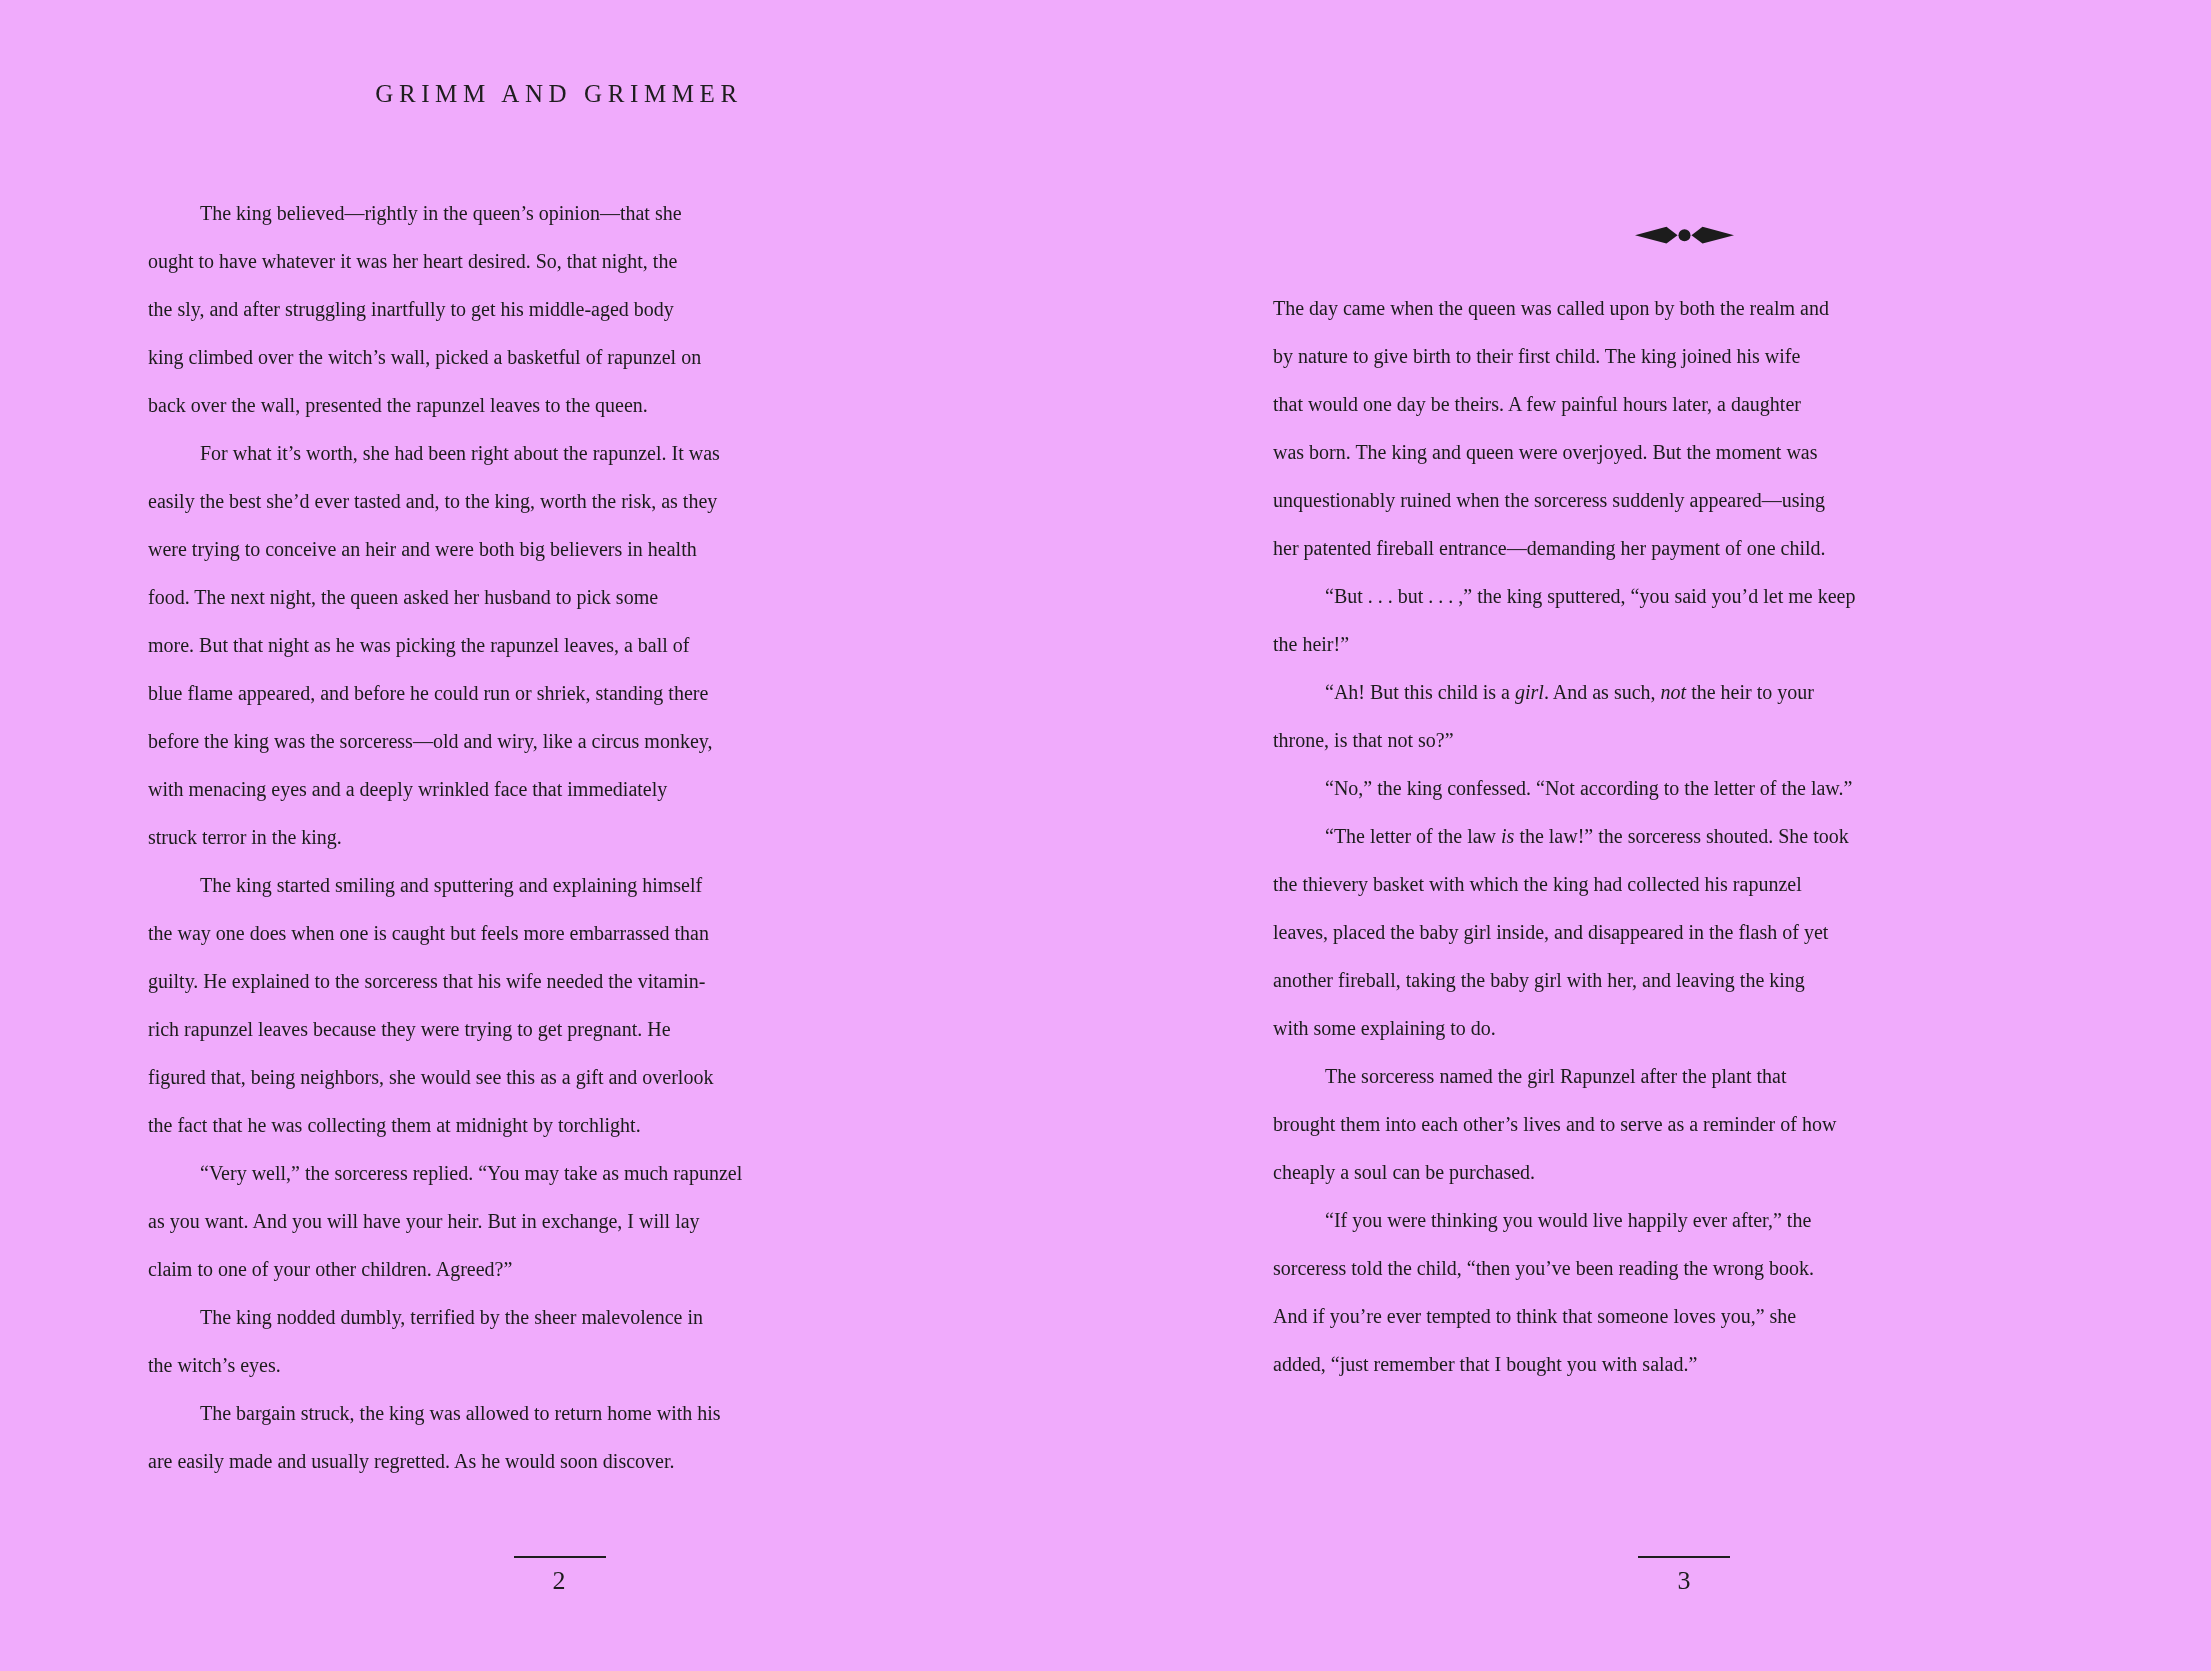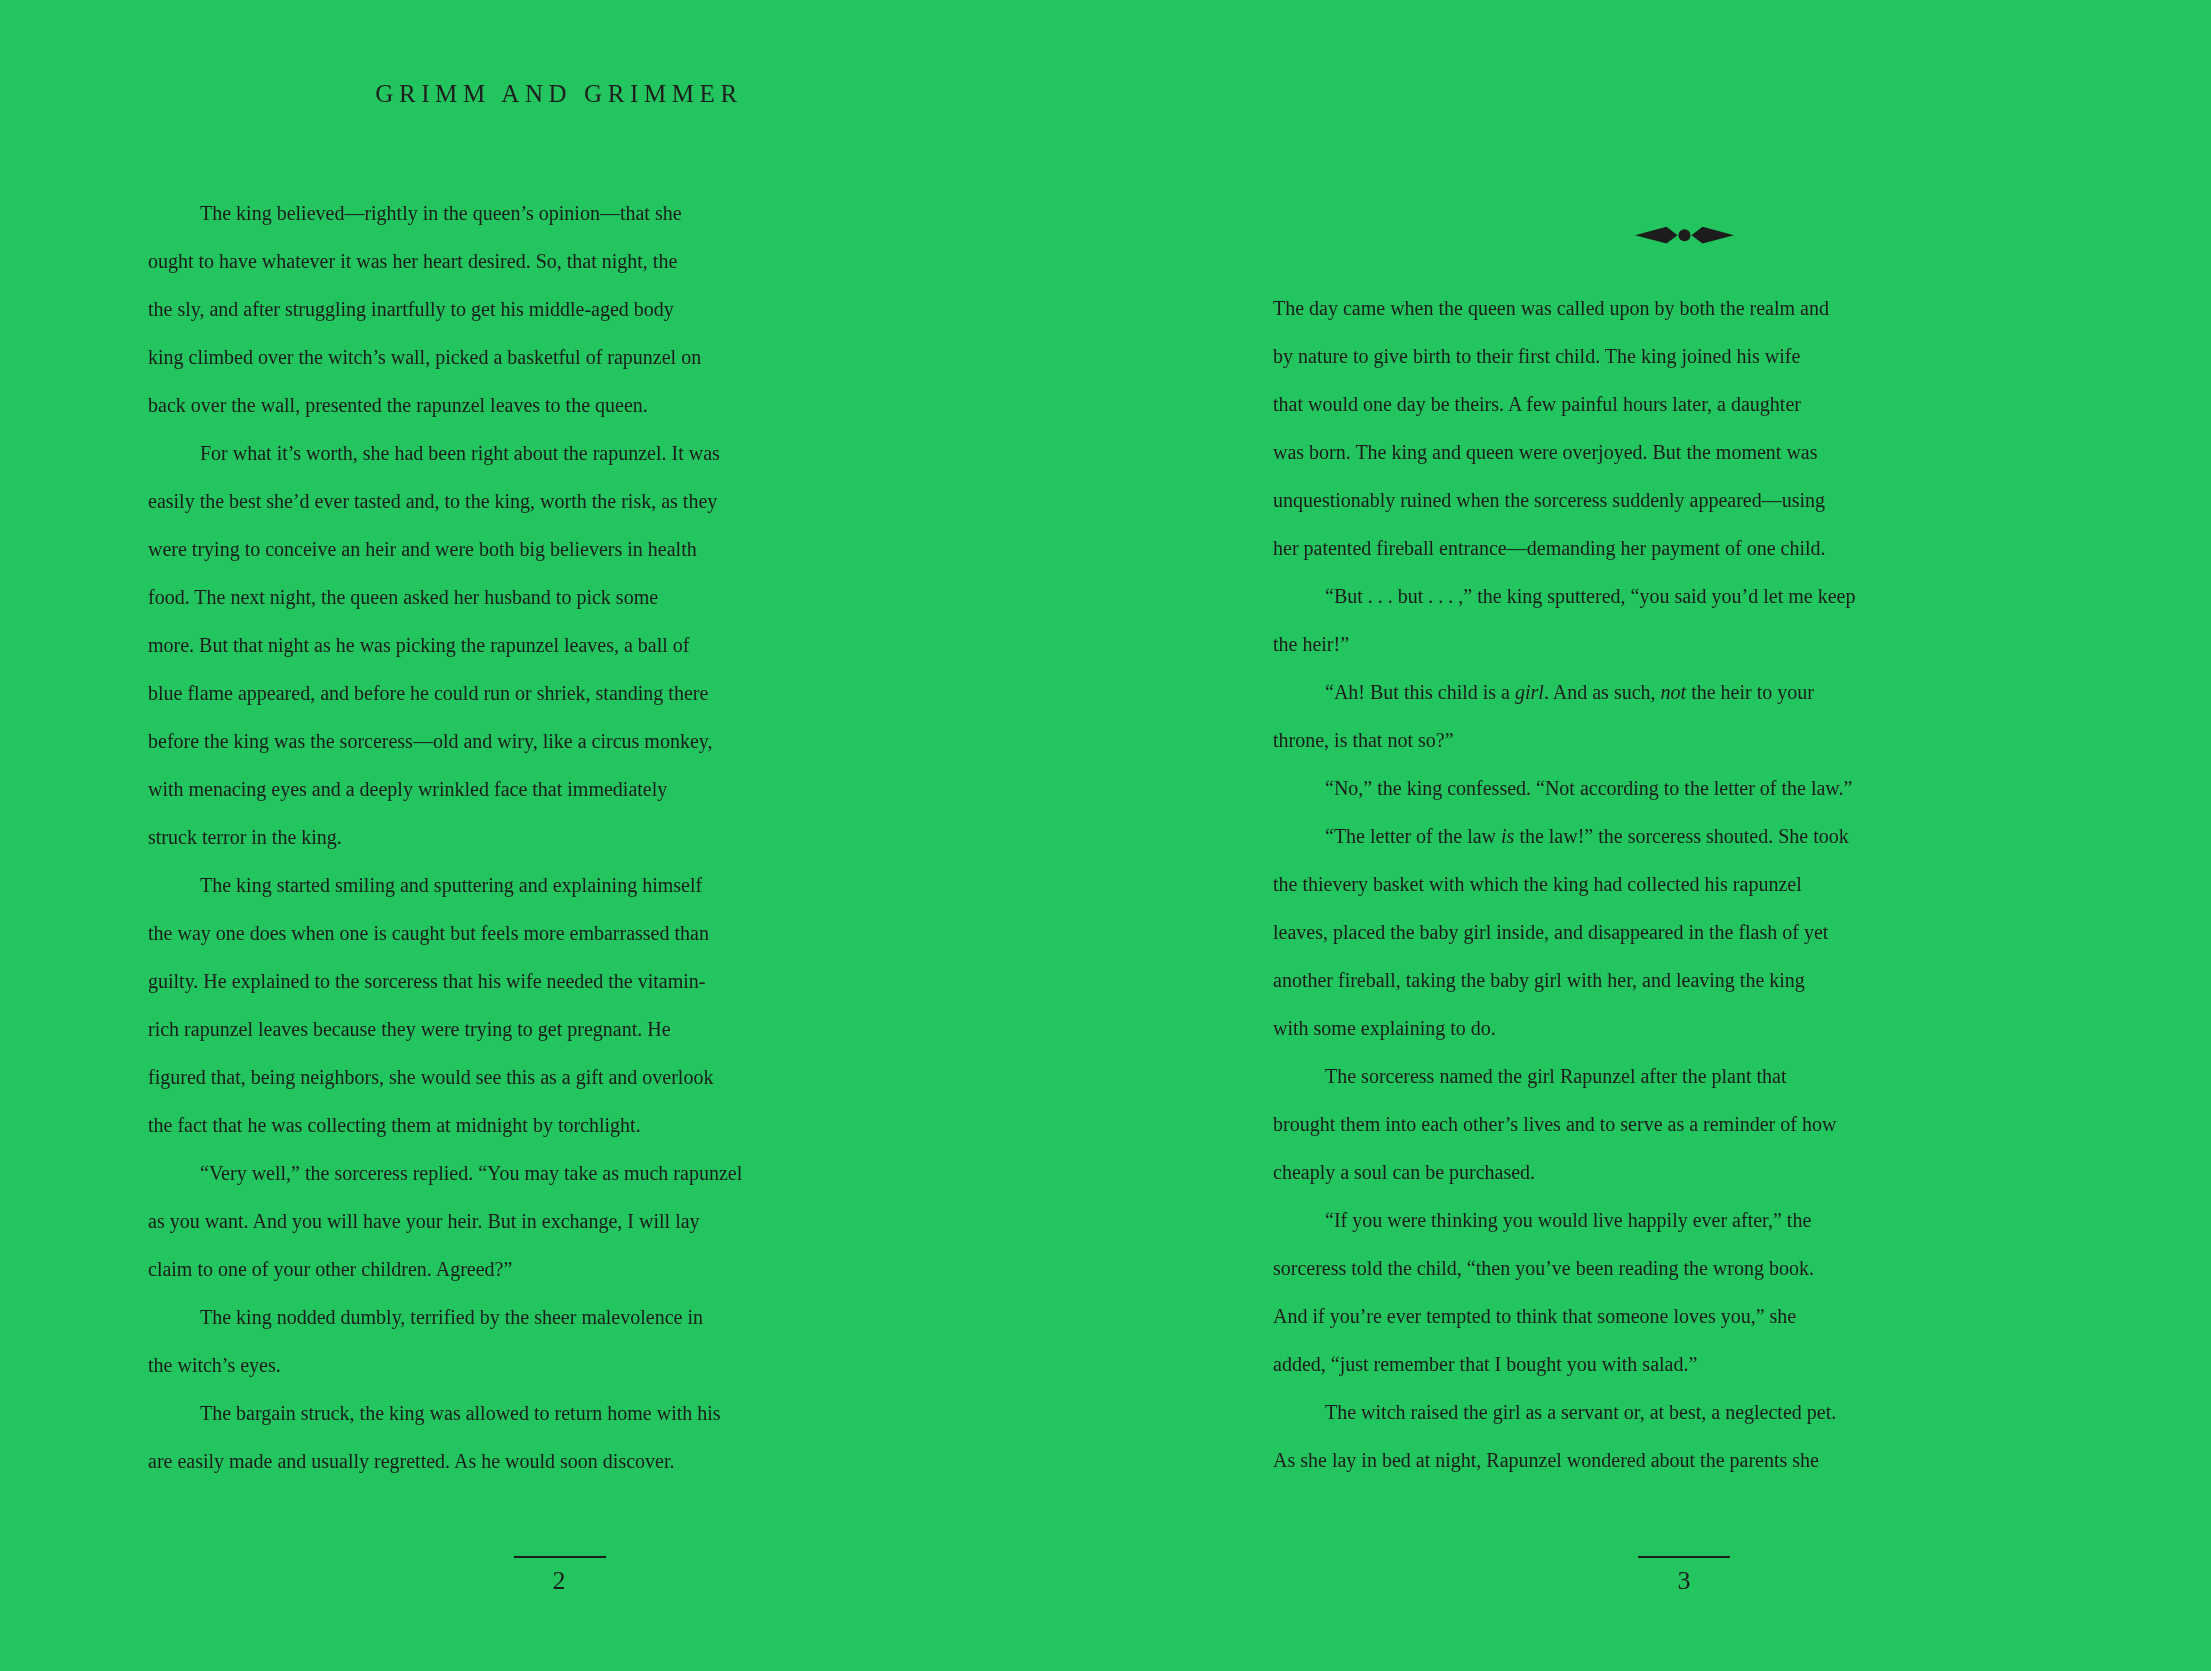--- a/index.html
+++ b/index.html
@@ -3,21 +3,21 @@
 <meta charset="utf-8">
 <style>
   html, body { margin: 0; padding: 0; }
   body {
     width: 2211px; height: 1671px;
     background: #ffffff;
     font-family: "Liberation Serif", "DejaVu Serif", serif;
     color: #1c1c1c;
     overflow: hidden;
   }
-  .spread { position: relative; width: 2211px; height: 1671px; background: #22c55e; }
+  .spread { position: relative; width: 2211px; height: 1671px; background: #f0abfc; }
   .page { position: absolute; top: 0; width: 1106px; height: 1671px; }
   .page.left  { left: 0; }
   .page.right { left: 1106px; }
 
   .running-head {
     position: absolute; top: 80px; width: 822px;
     text-align: center;
     font-size: 25px; letter-spacing: 5.6px;
     color: #1e1e1e;
   }
@@ -152,24 +152,20 @@
           <div class="line indent">The sorceress named the girl Rapunzel after the plant that</div>
           <div class="line">brought them into each other’s lives and to serve as a reminder of how</div>
           <div class="line last">cheaply a soul can be purchased.</div>
         </div>
         <div class="para">
           <div class="line indent">“If you were thinking you would live happily ever after,” the</div>
           <div class="line">sorceress told the child, “then you’ve been reading the wrong book.</div>
           <div class="line">And if you’re ever tempted to think that someone loves you,” she</div>
           <div class="line last">added, “just remember that I bought you with salad.”</div>
         </div>
-        <div class="para">
-          <div class="line indent">The witch raised the girl as a servant or, at best, a neglected pet.</div>
-          <div class="line last">As she lay in bed at night, Rapunzel wondered about the parents she</div>
-        </div>
       </div>
 
     <div class="footer-rule"></div>
     <div class="page-number">3</div>
   </div>
 
 </div>
 
 
 </body></html>

